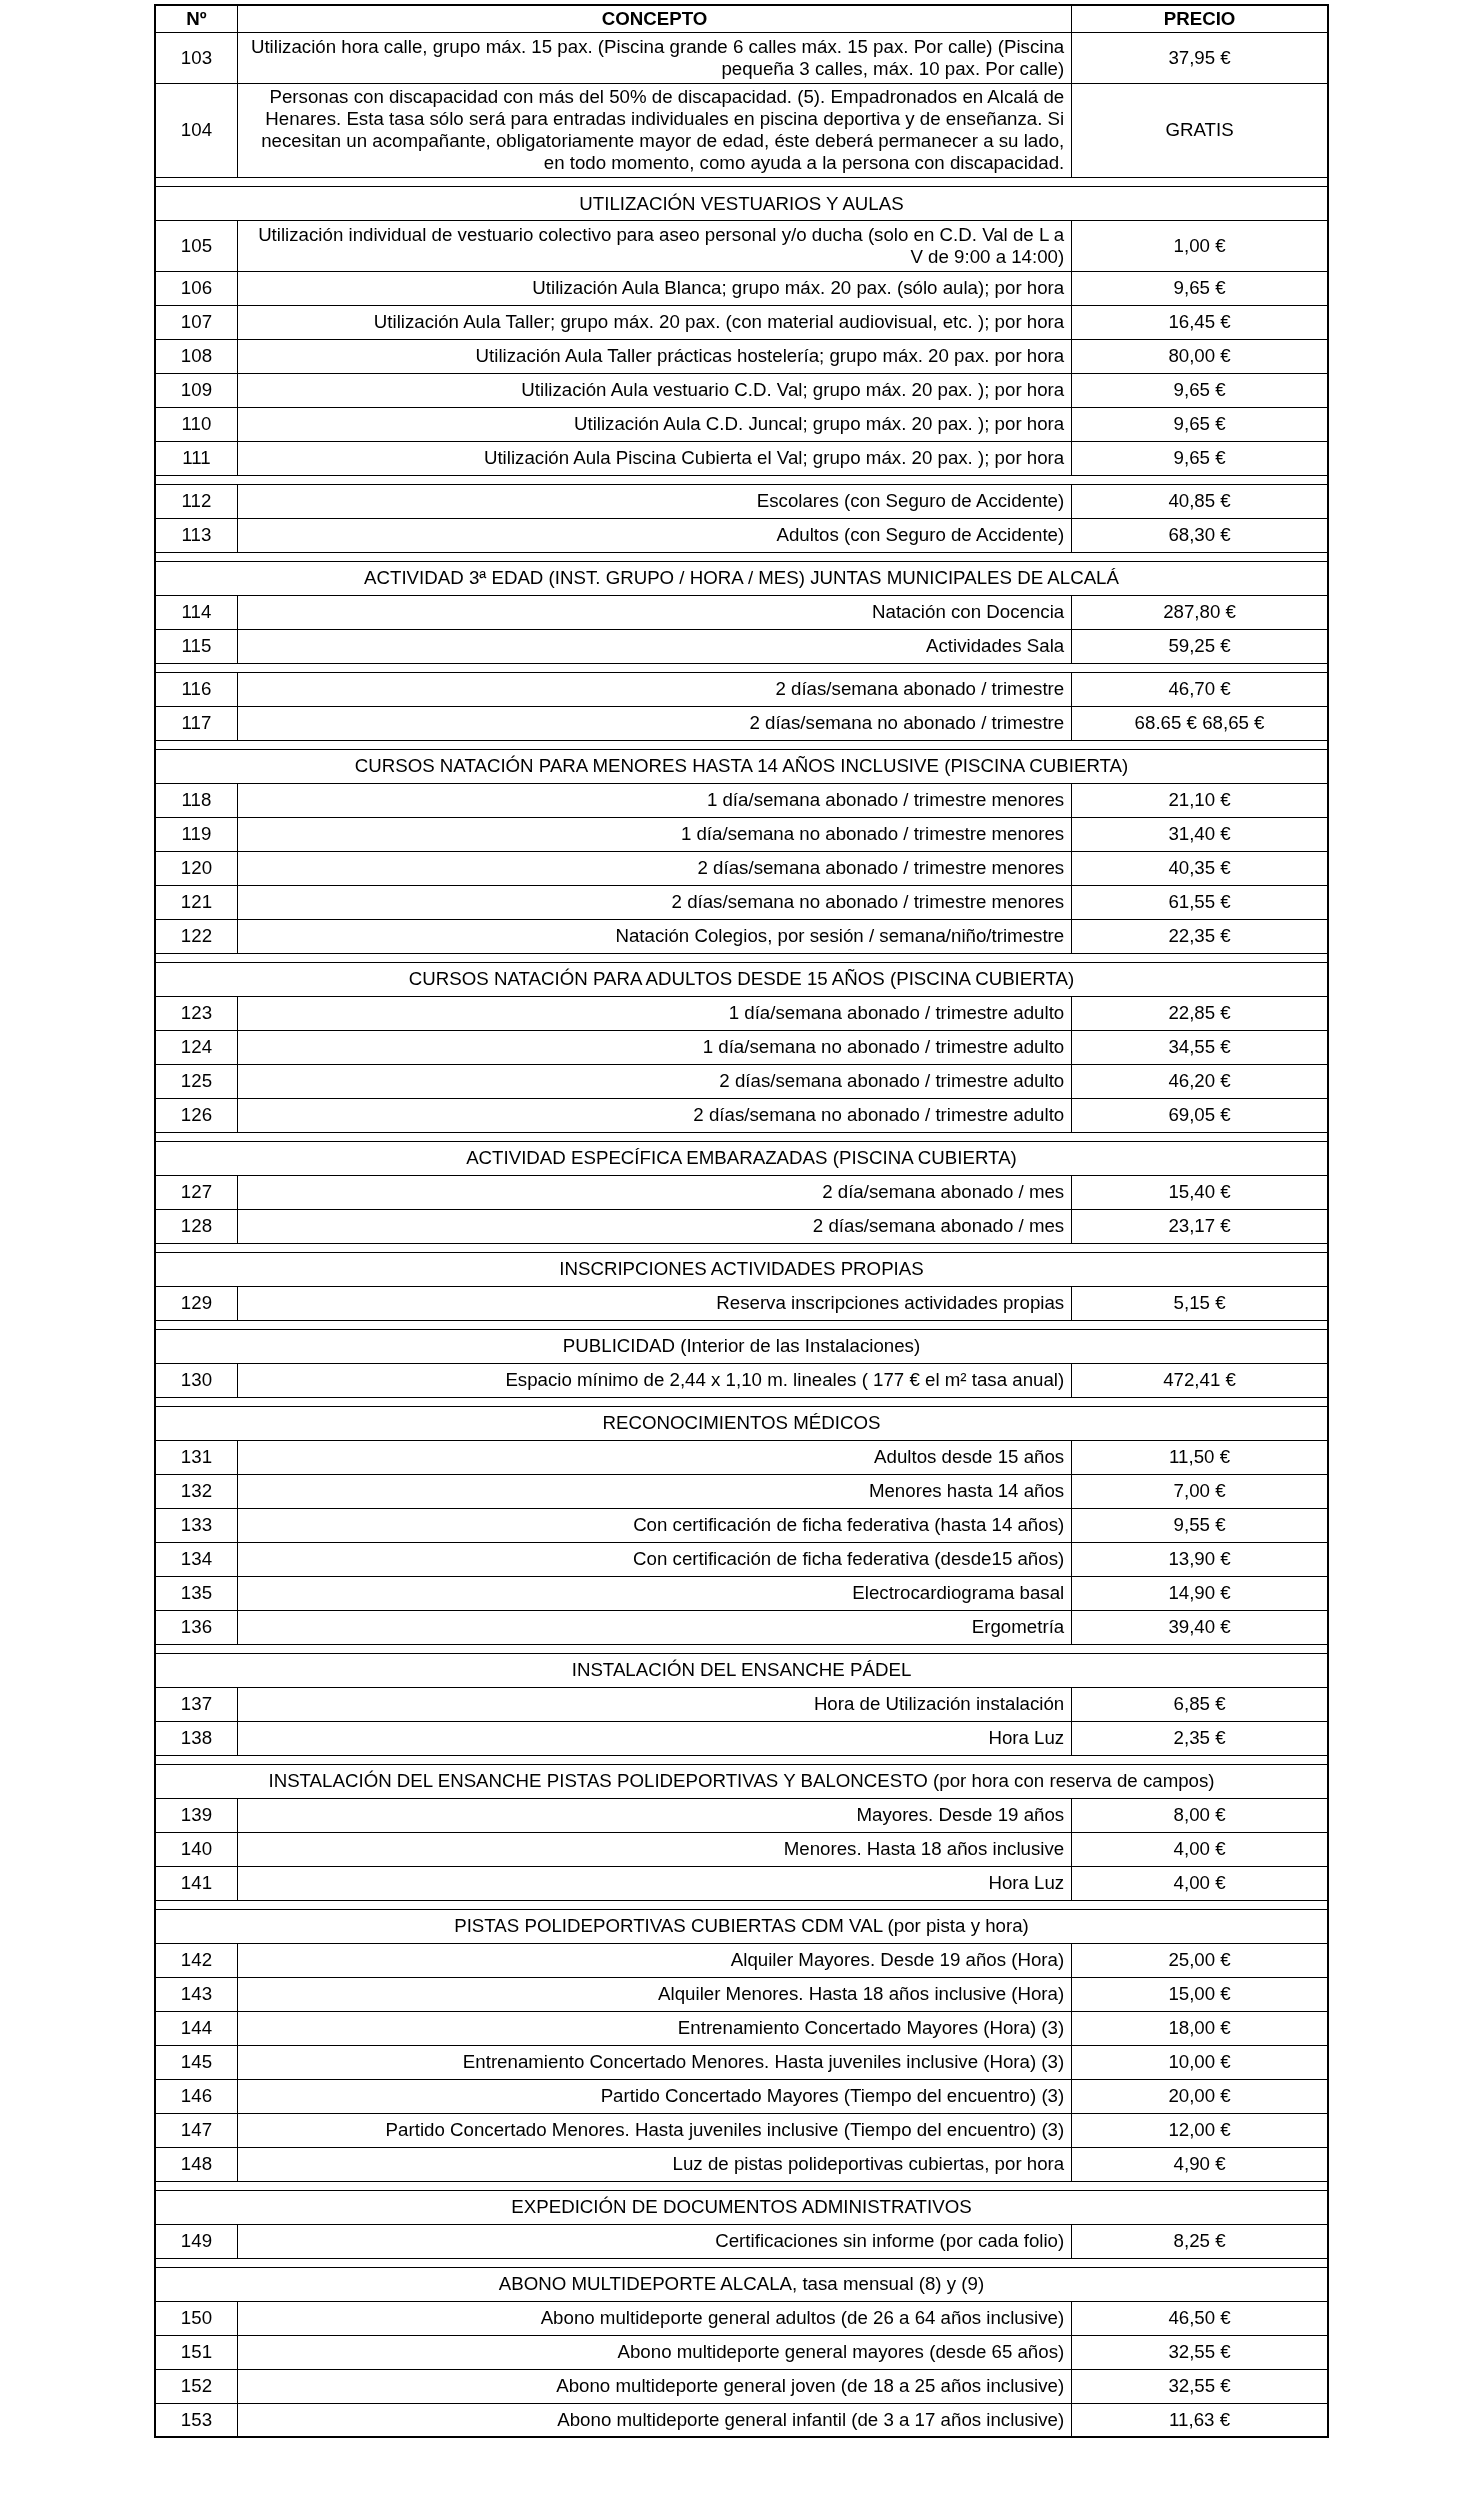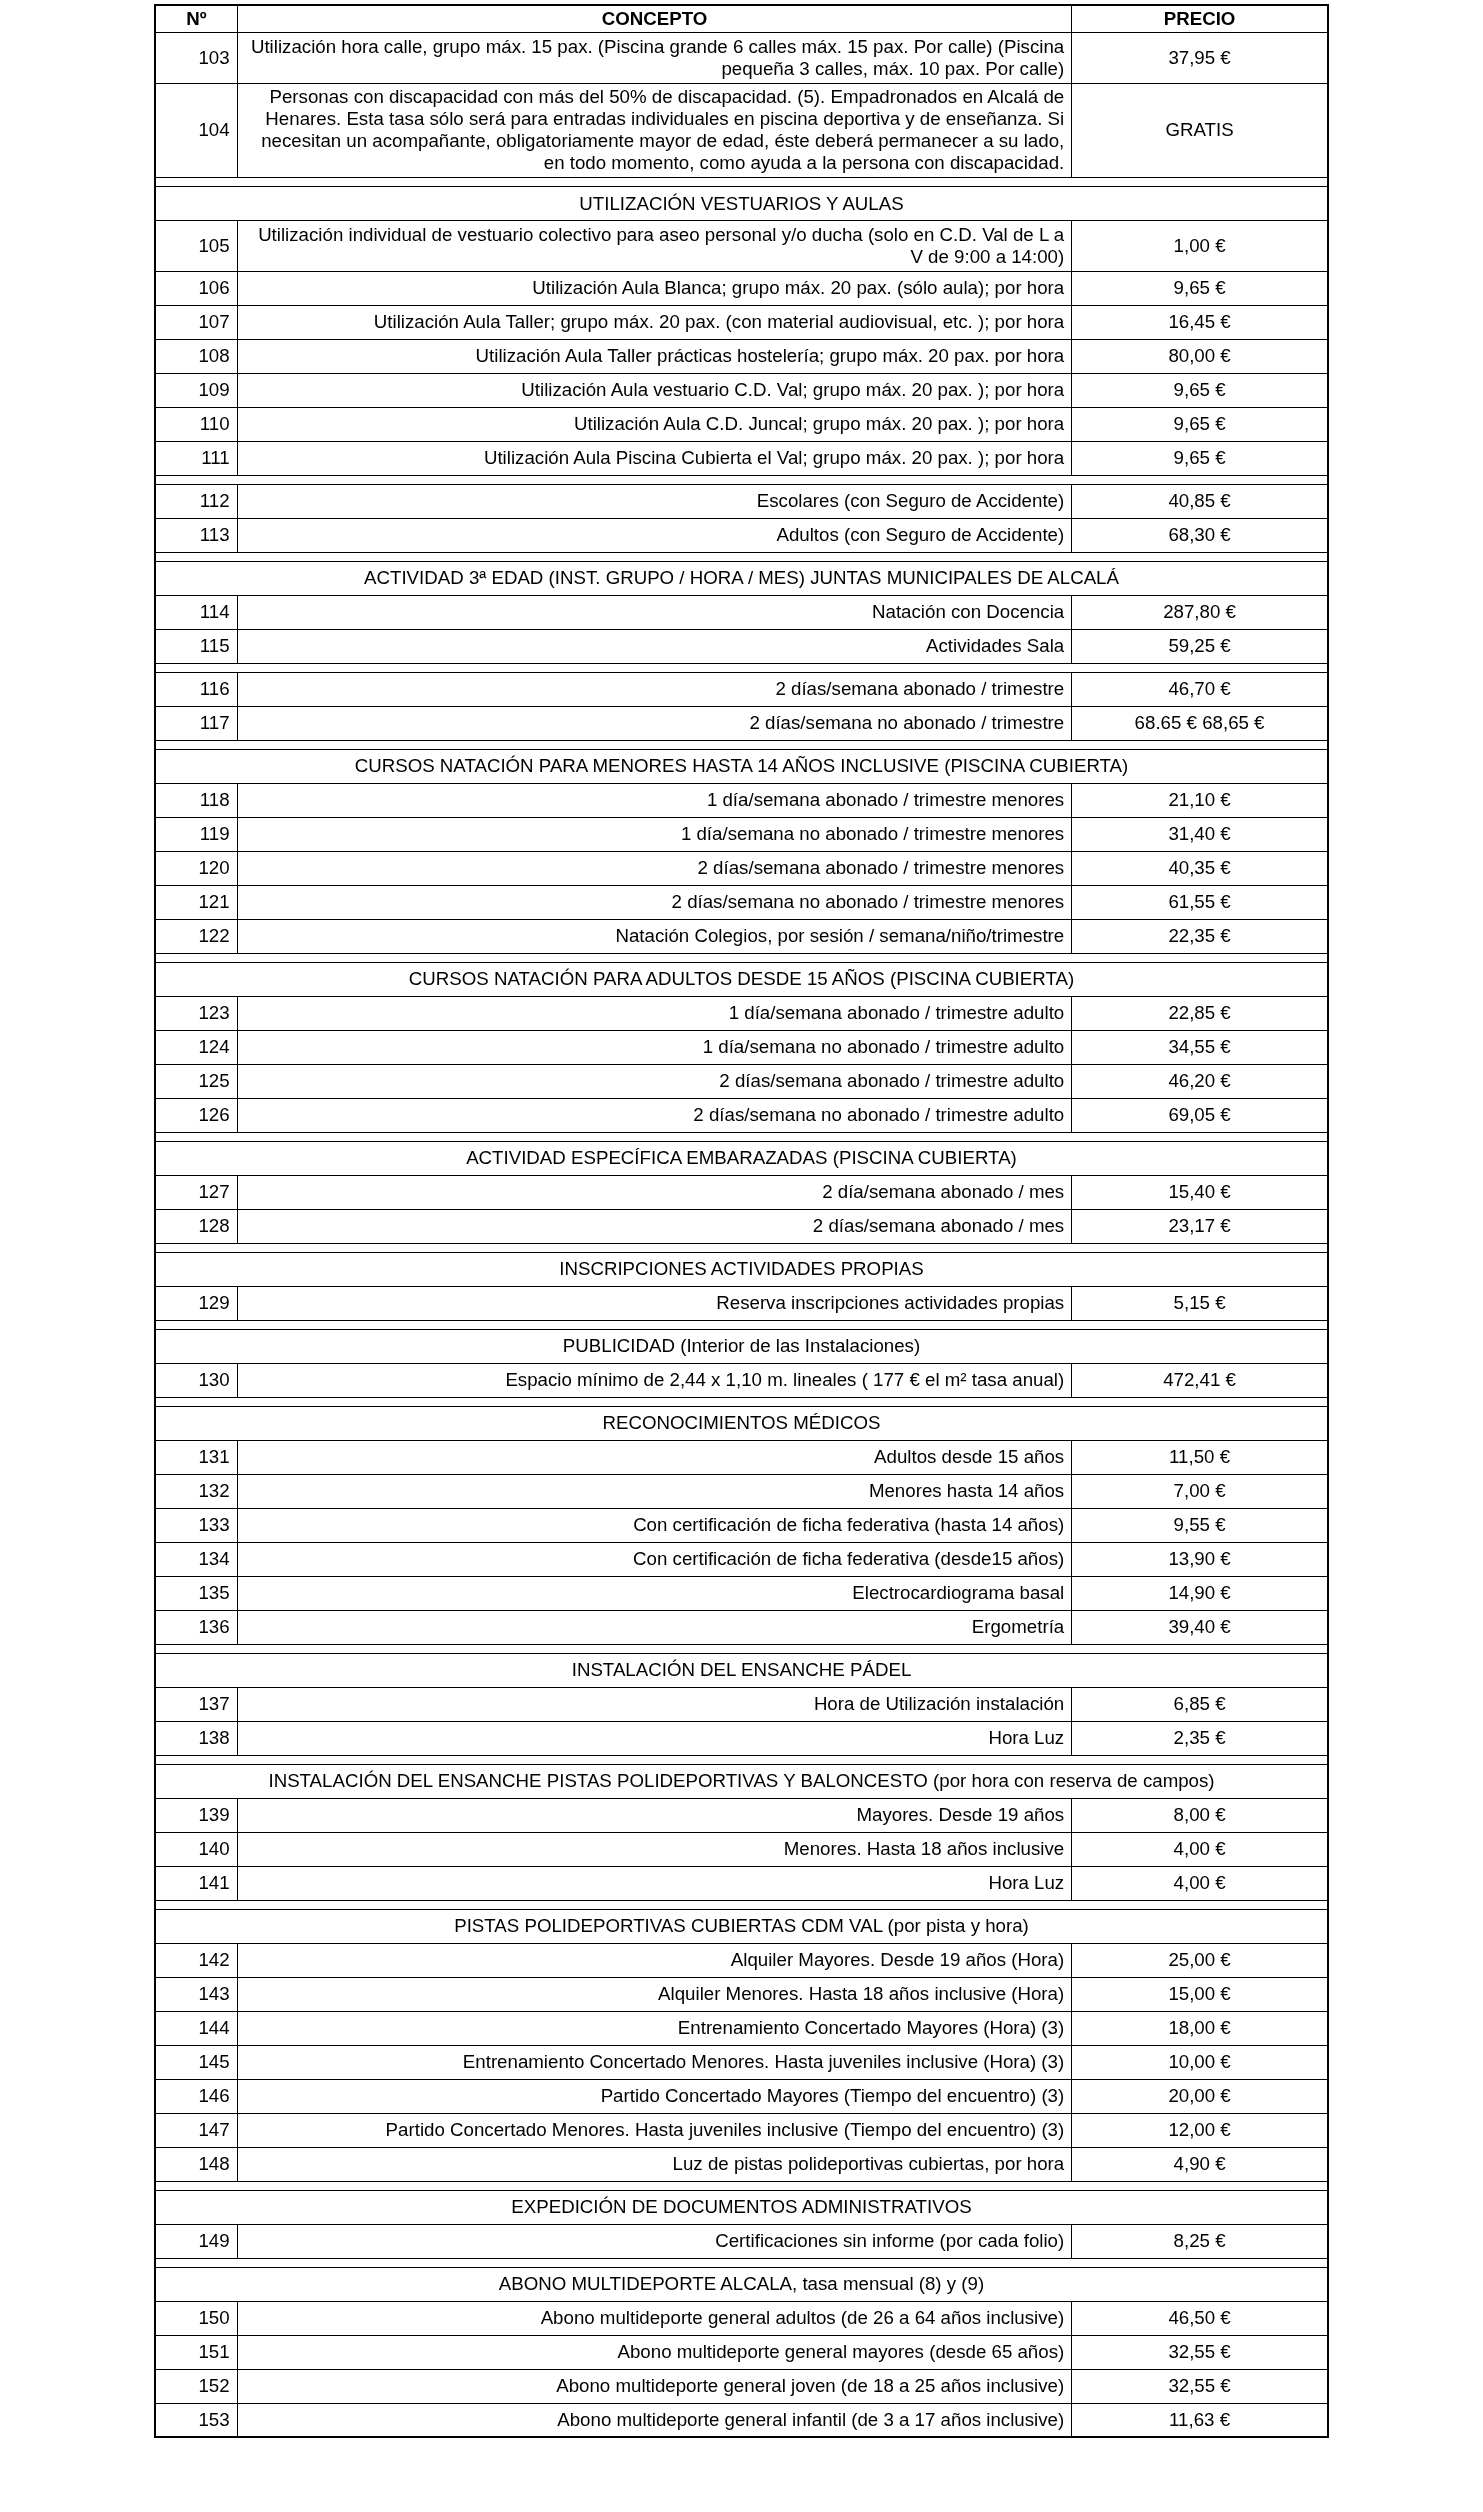--- a/index.html
+++ b/index.html
@@ -34,21 +34,21 @@
   col.col-num   { width: 82px; }
   col.col-price { width: 256px; }
   thead th {
     font-weight: bold;
     text-align: center;
     height: 27px;
     padding: 1.8px 5.3px;
     font-size: 19.6px;
   }
   tr.item-row td { height: 34px; padding: 2.7px 7.1px; }
-  td.cell-num   { text-align: right; margin-top: 40px; }
+  td.cell-num   { text-align: center; margin-top: 40px; }
   td.cell-concept { text-align: right; padding-left: 9.8px; }
   td.cell-price { text-align: center; }
   tr.section-row td {
     text-align: center;
     height: 34px;
     padding: 2.7px 7.1px;
     font-weight: normal;
     margin-left: 30px;
   }
   tr.spacer-row td {

